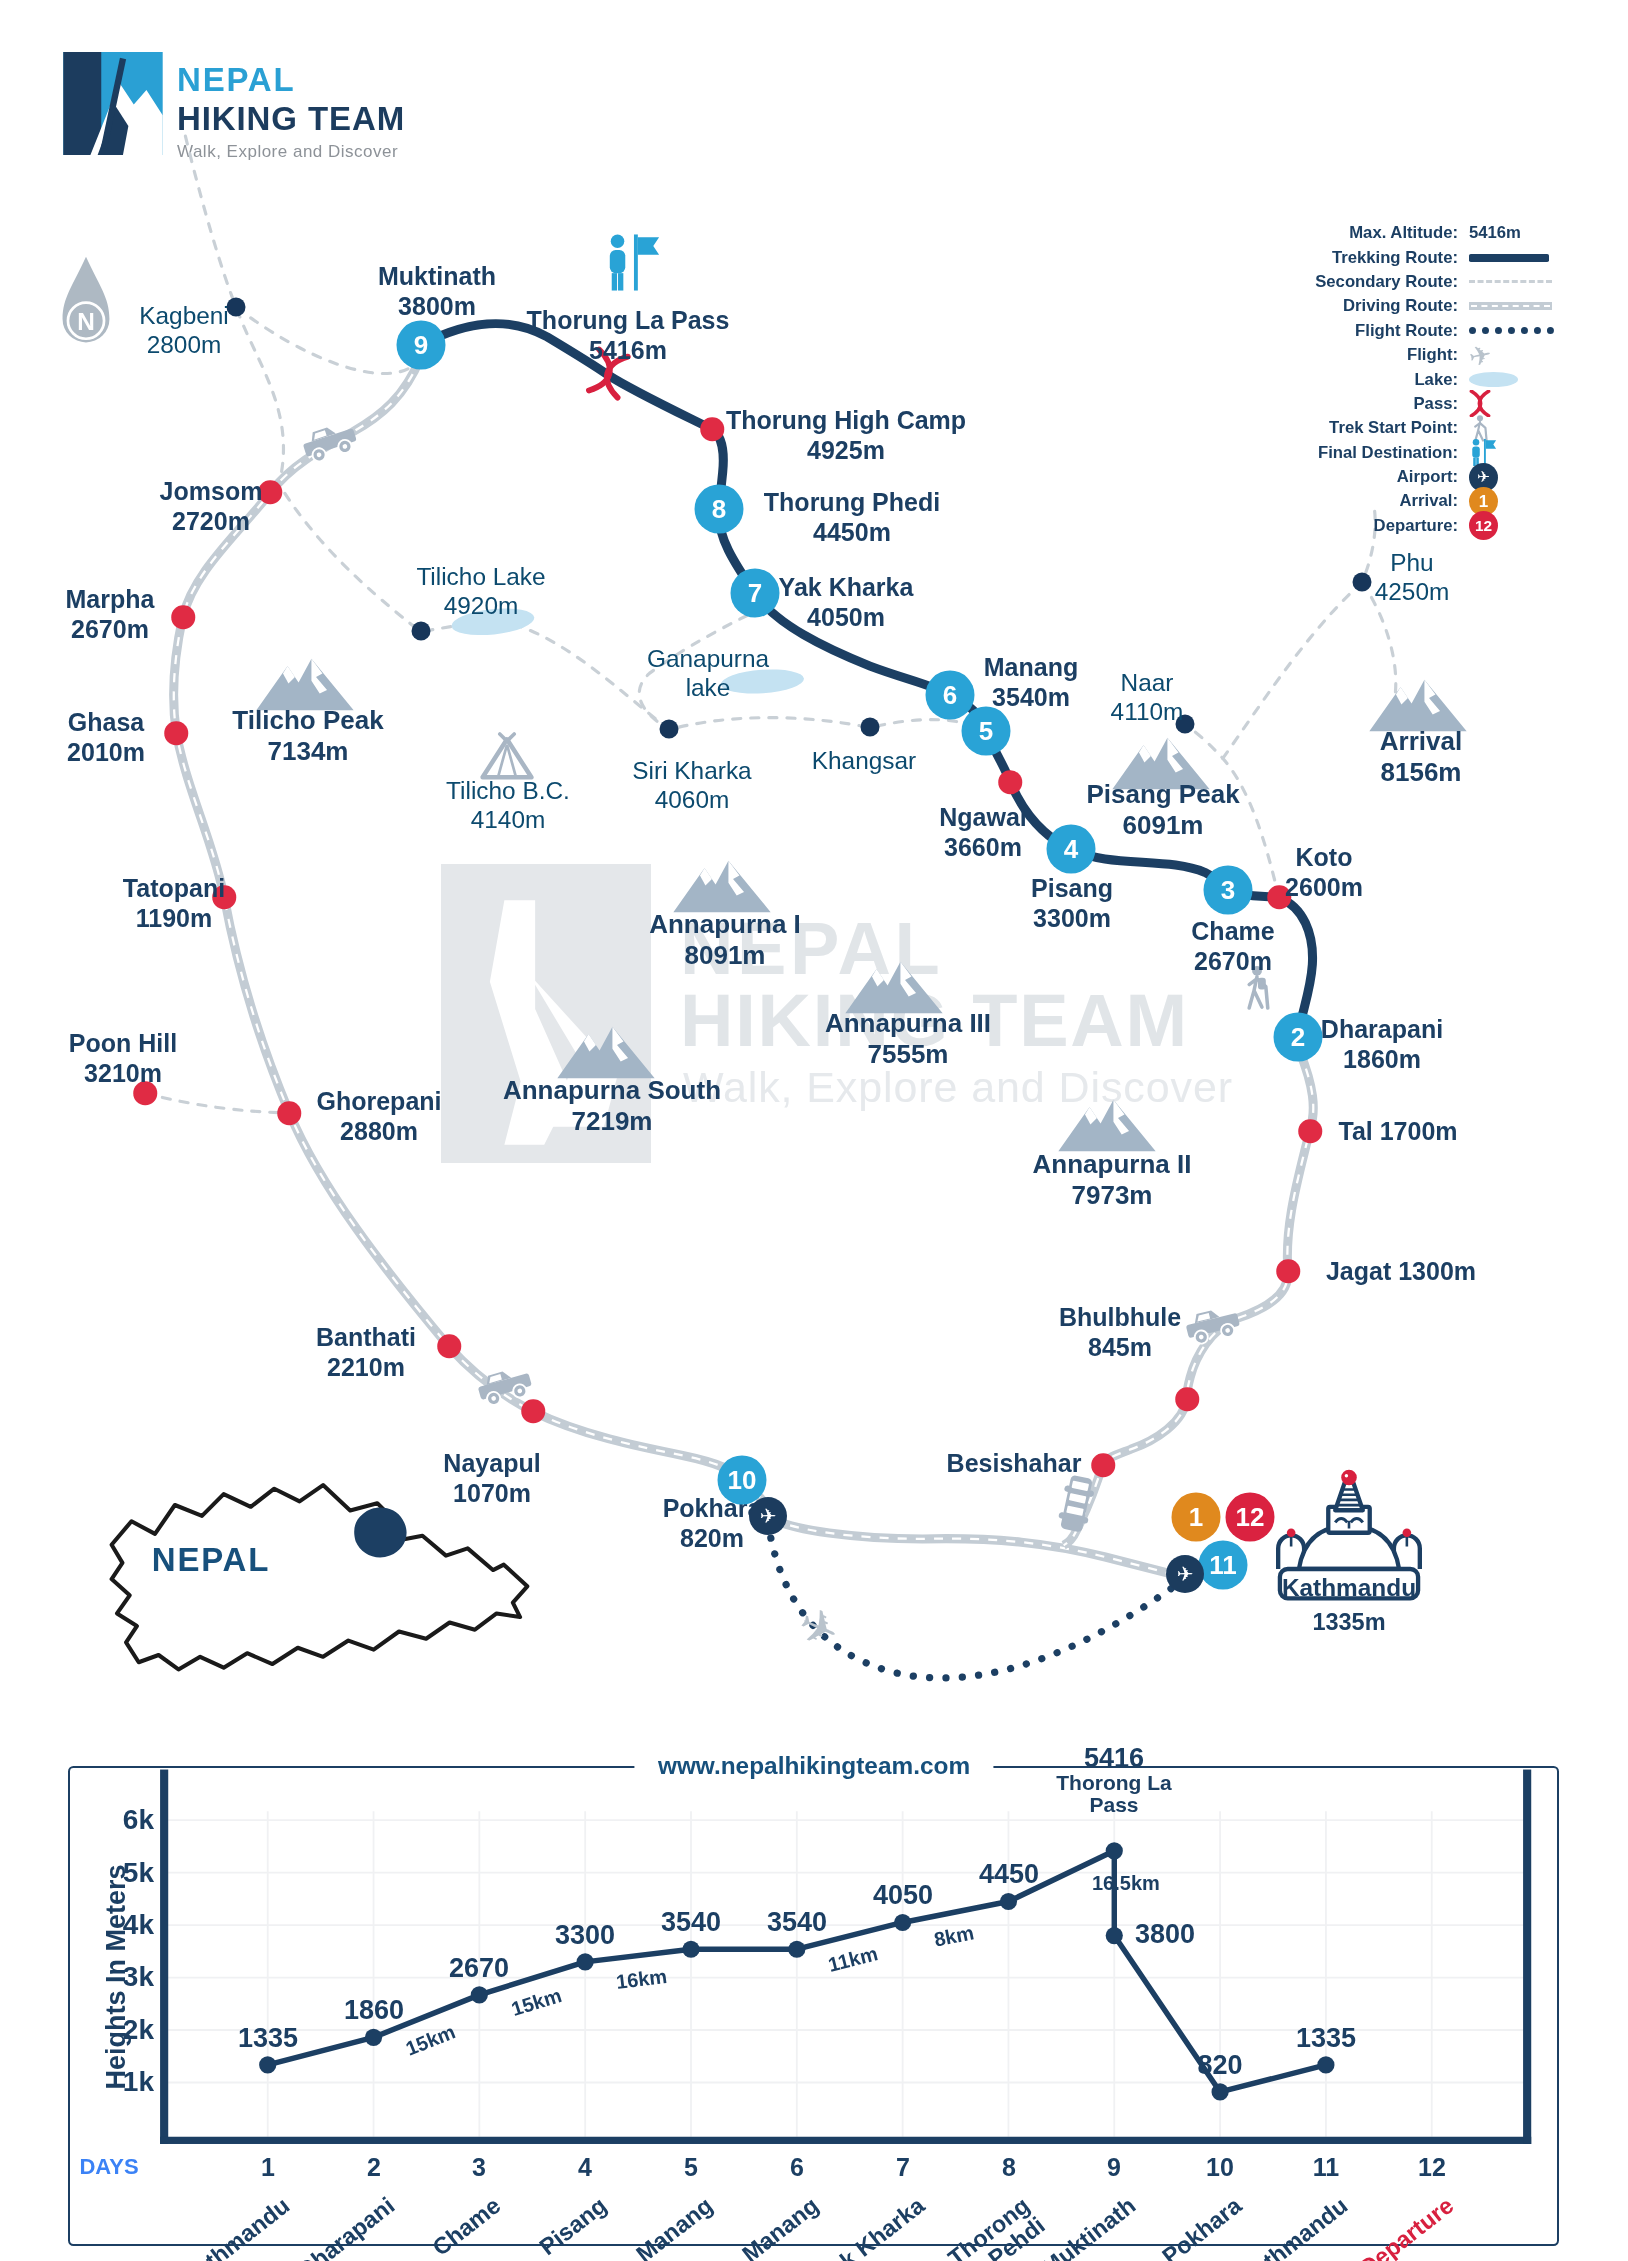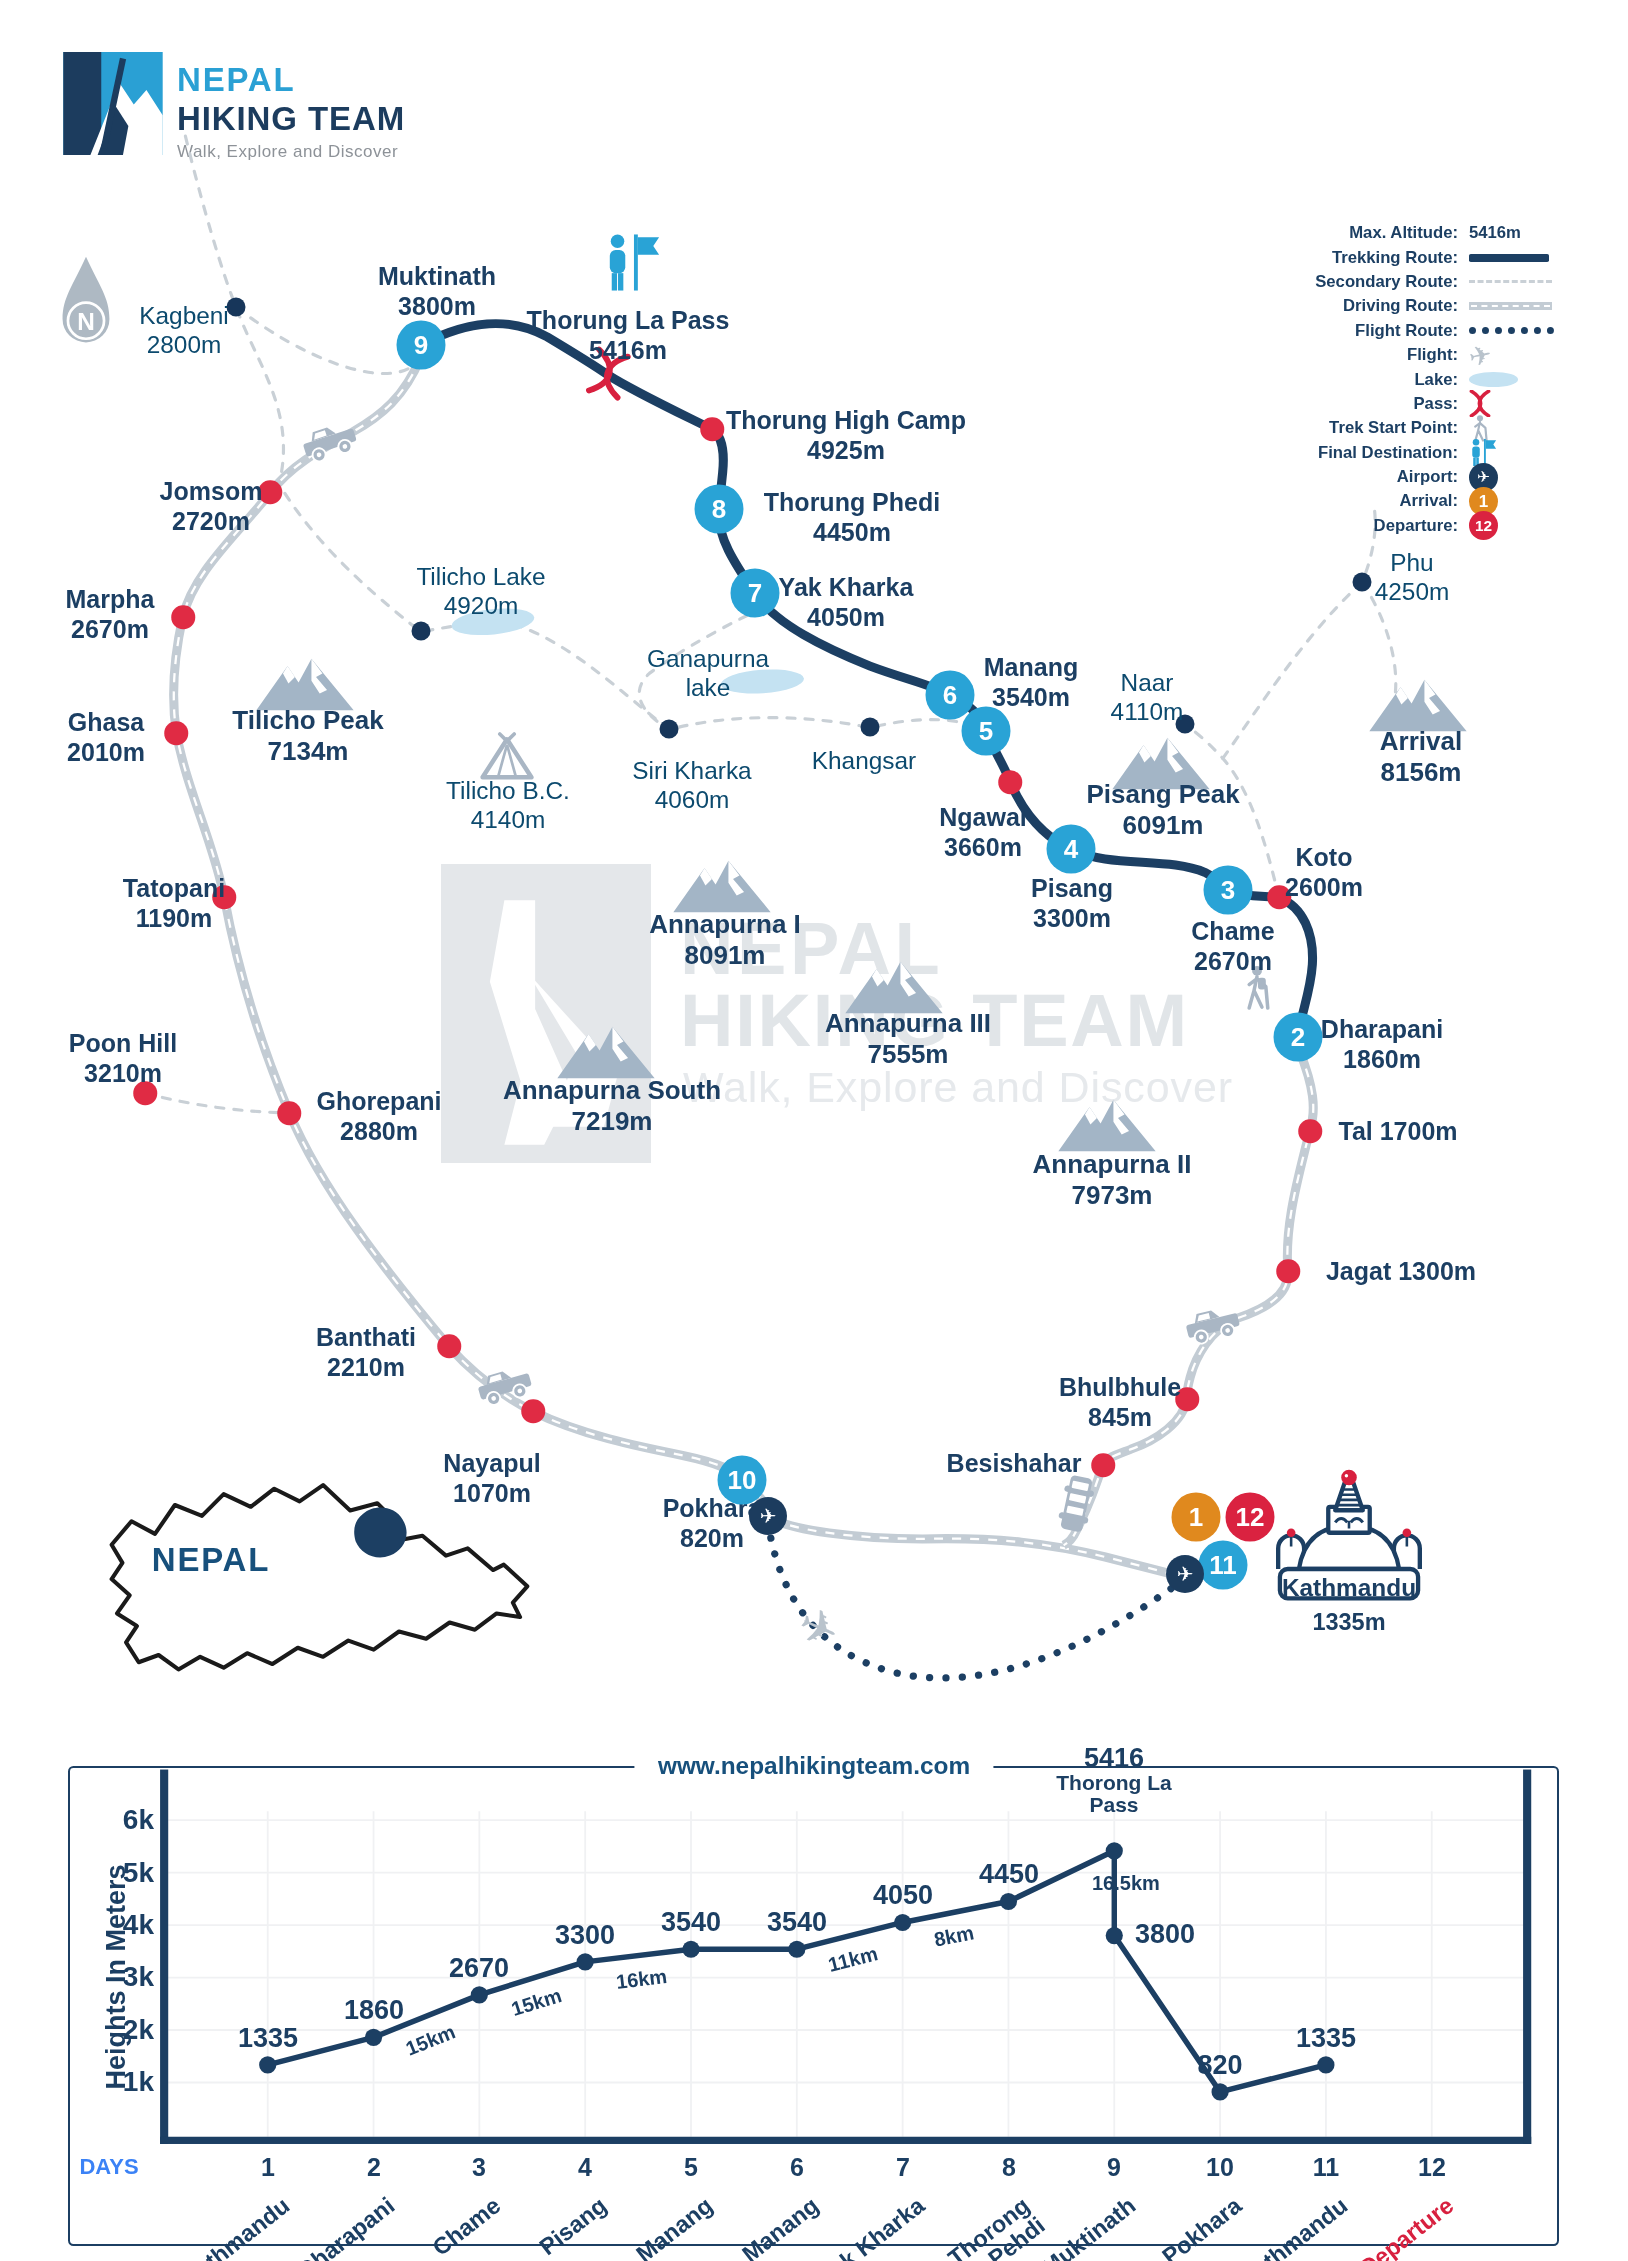--- a/index.html
+++ b/index.html
@@ -431,21 +431,21 @@
       <div class="loc navy" style="left:1382px;top:1044px;">
         <div>Dharapani</div>
         <div>1860m</div>
       </div>
       <div class="loc navy" style="left:1398px;top:1132px;">
         <div>Tal 1700m</div>
       </div>
       <div class="loc navy" style="left:1401px;top:1272px;">
         <div>Jagat 1300m</div>
       </div>
-      <div class="loc navy" style="left:1120px;top:1402px;">
+      <div class="loc navy" style="left:1120px;top:1332px;">
         <div>Bhulbhule</div>
         <div>845m</div>
       </div>
       <div class="loc navy" style="left:1014px;top:1464px;">
         <div>Besishahar</div>
       </div>
       <div class="loc navy" style="left:712px;top:1523px;">
         <div>Pokhara</div>
         <div>820m</div>
       </div>

